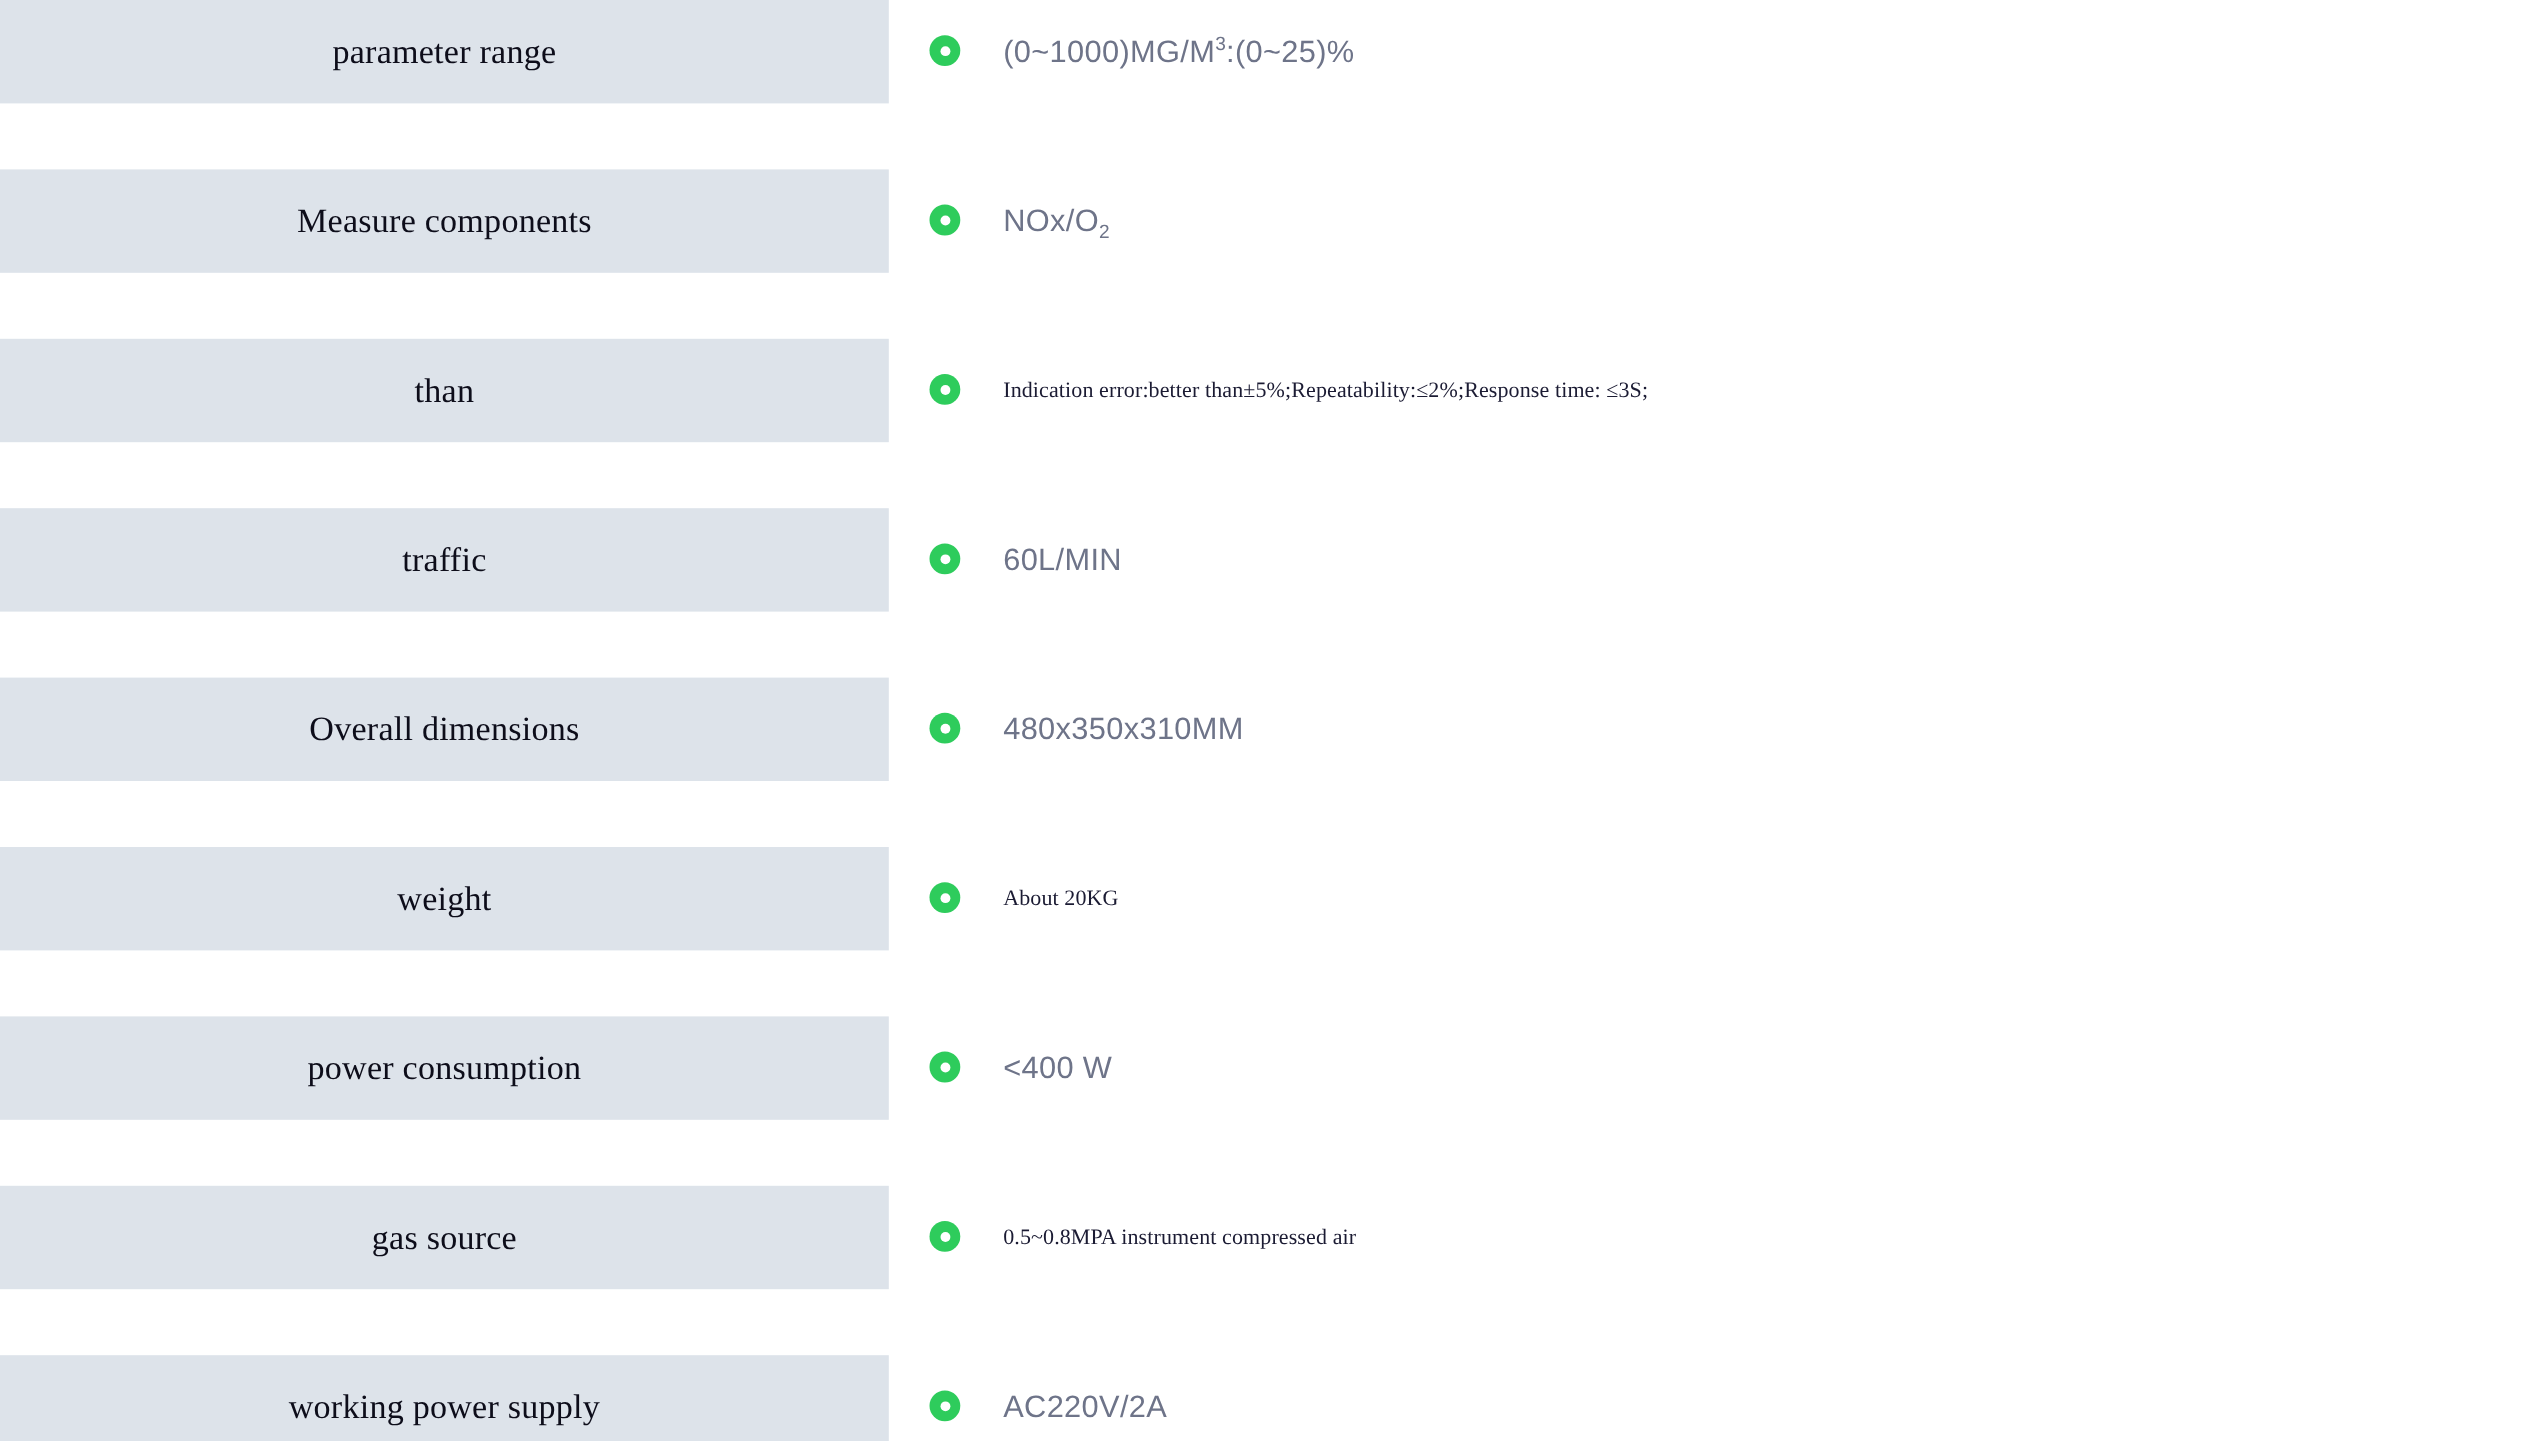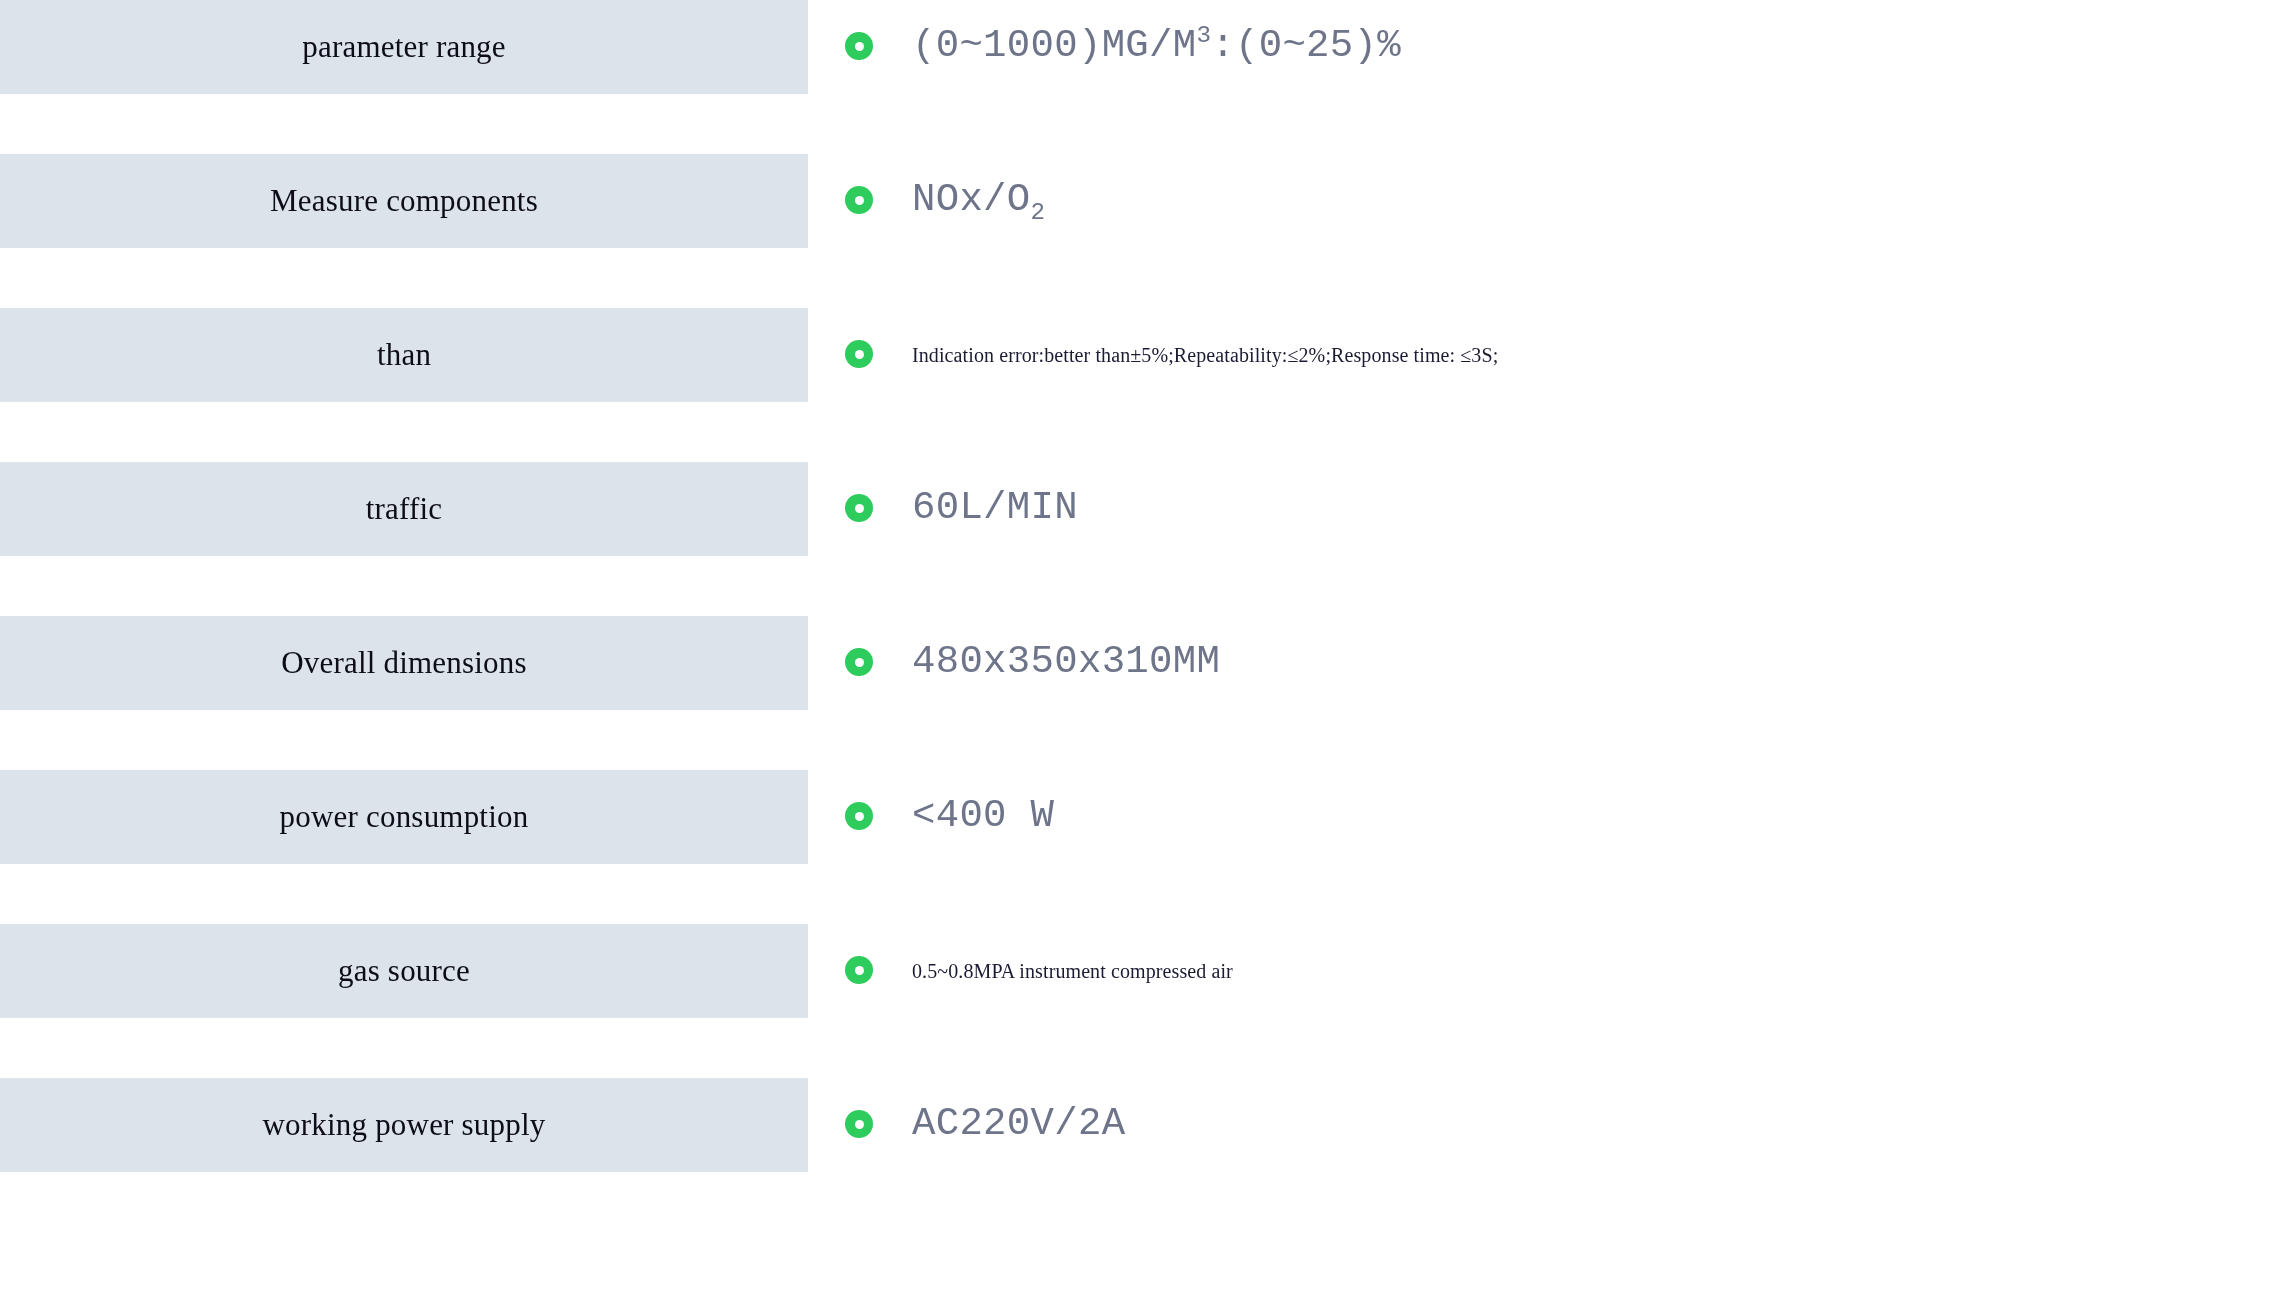--- a/index.html
+++ b/index.html
@@ -77,22 +77,22 @@
     display: block;
   }
 
   .value-text {
     line-height: 1.32;
     word-break: normal;
   }
 
   
   .value-text.sans {
-    font-family: Liberation Mono, monospace;
-    font-size: 39px;
+    font-family: Liberation Sans, sans-serif;
+    font-size: 28px;
     color: #6e7489;
     letter-spacing: 0.3px;
   }
 
   
   .value-text.serif {
     font-family: "Liberation Serif", serif;
     font-size: 20px;
     color: #1b1b33;
     max-width: 720px;
@@ -164,20 +164,31 @@
       </div>
       <div class="value-cell">
         <span class="bullet">
           <span class="bullet-dot"></span>
         </span>
         <span class="value-text sans"><span>480x350x310MM</span></span>
       </div>
     </div>
     <div class="spec-row">
       <div class="label-cell">
+        <span class="label-text">weight</span>
+      </div>
+      <div class="value-cell">
+        <span class="bullet">
+          <span class="bullet-dot"></span>
+        </span>
+        <span class="value-text serif"><span>About 20KG</span></span>
+      </div>
+    </div>
+    <div class="spec-row">
+      <div class="label-cell">
         <span class="label-text">power consumption</span>
       </div>
       <div class="value-cell">
         <span class="bullet">
           <span class="bullet-dot"></span>
         </span>
         <span class="value-text sans"><span>&lt;400 W</span></span>
       </div>
     </div>
     <div class="spec-row">

